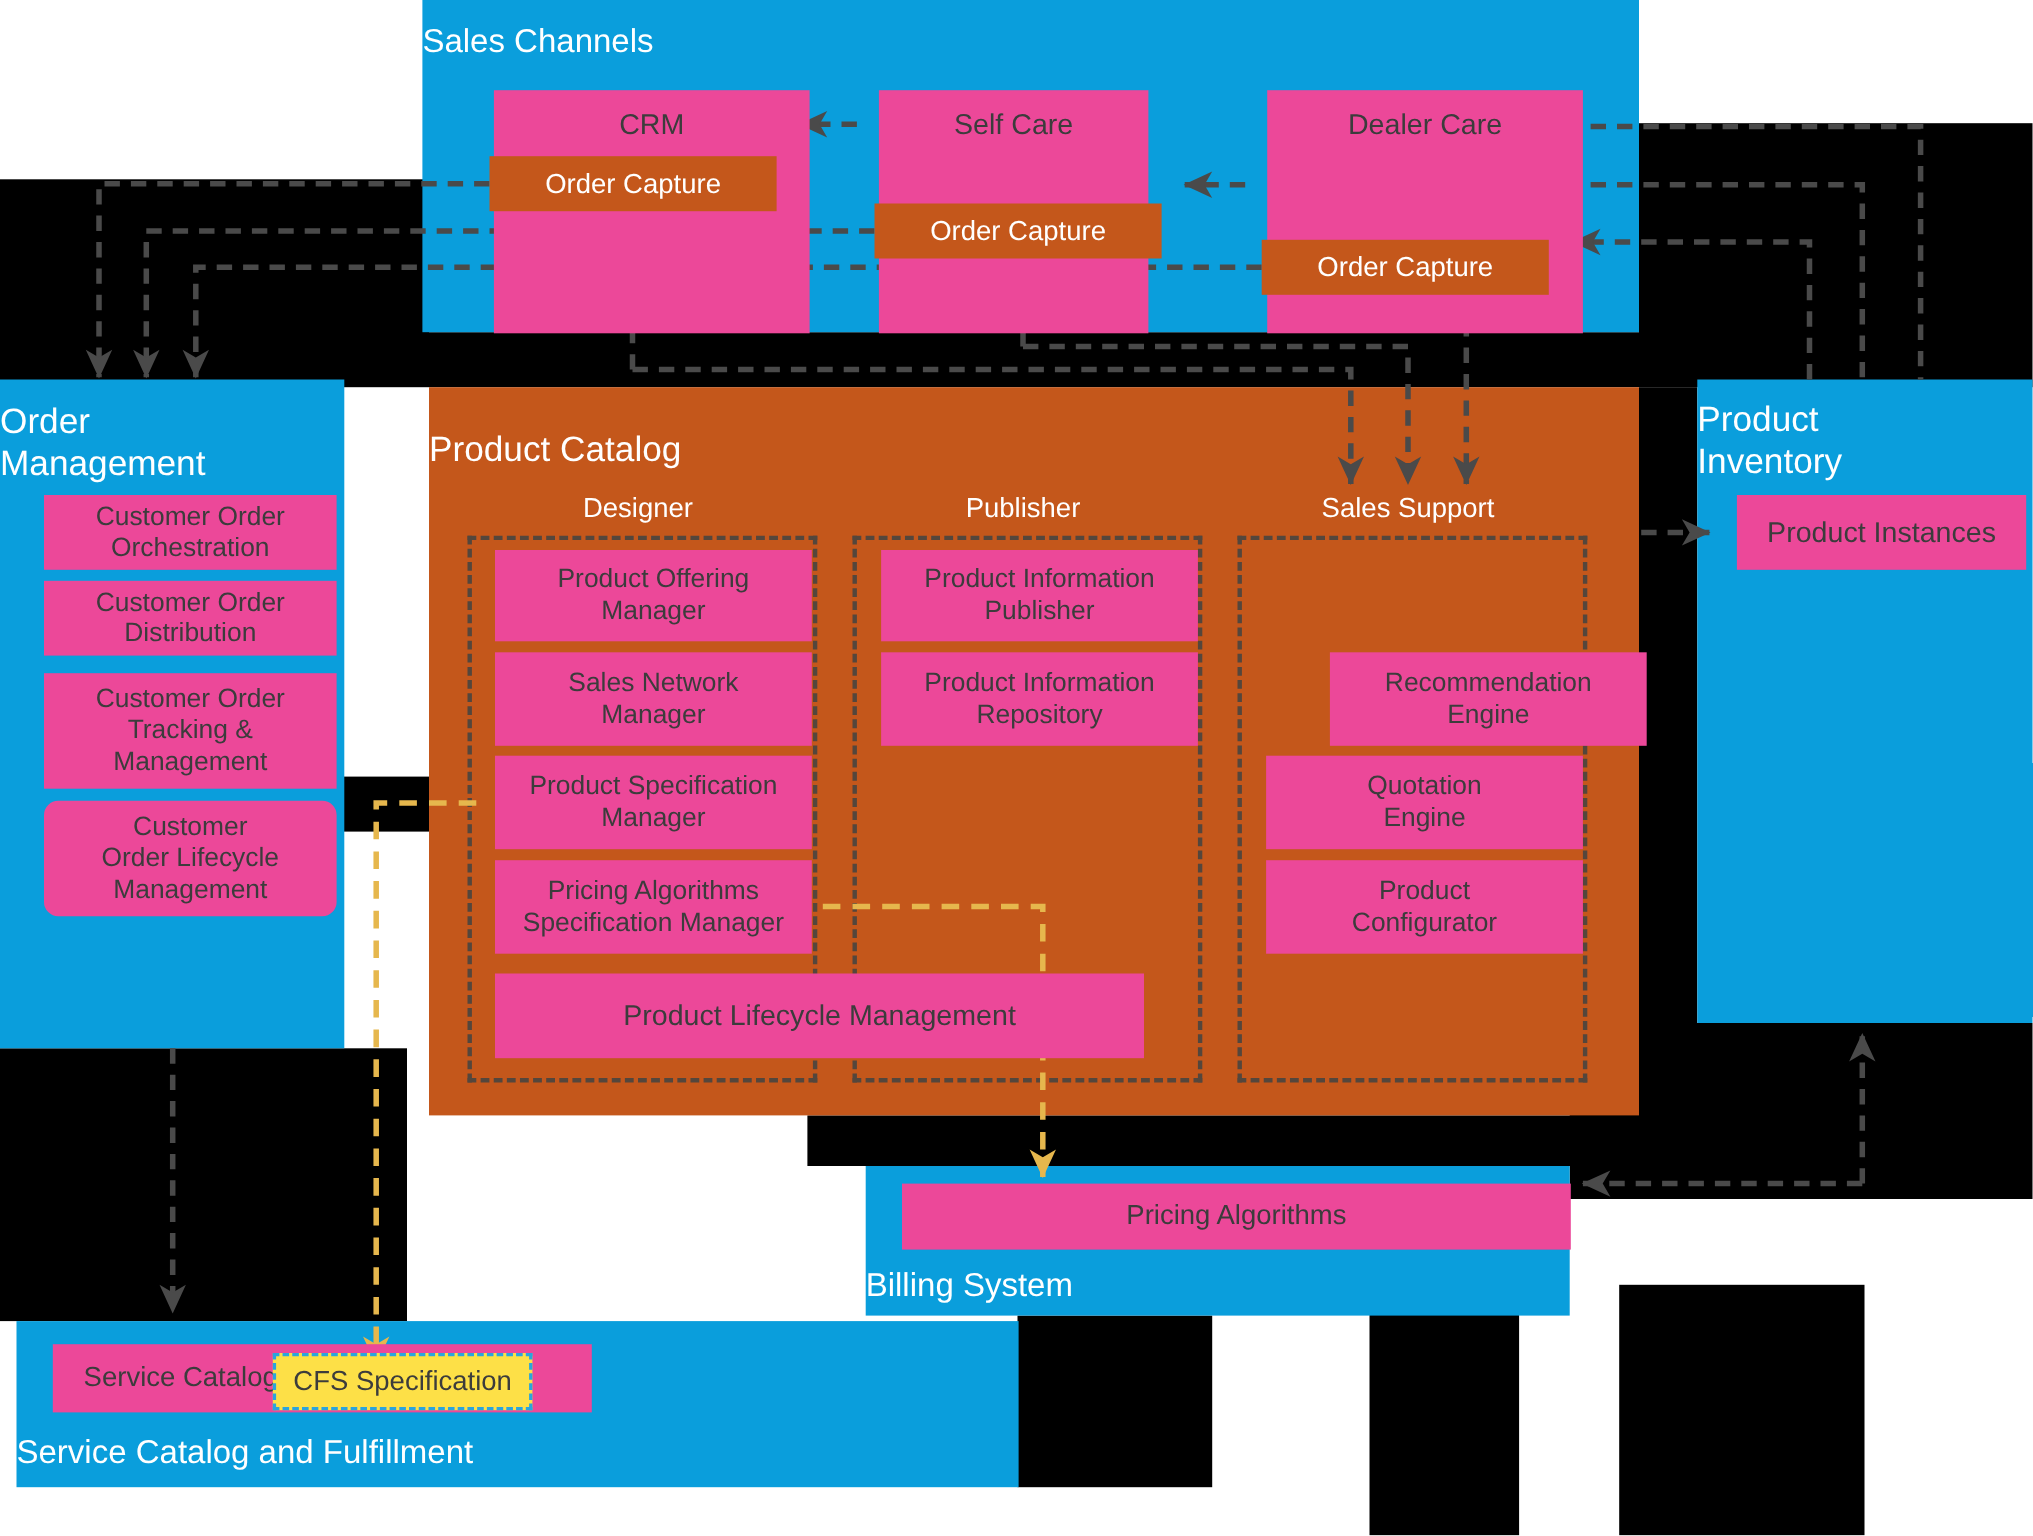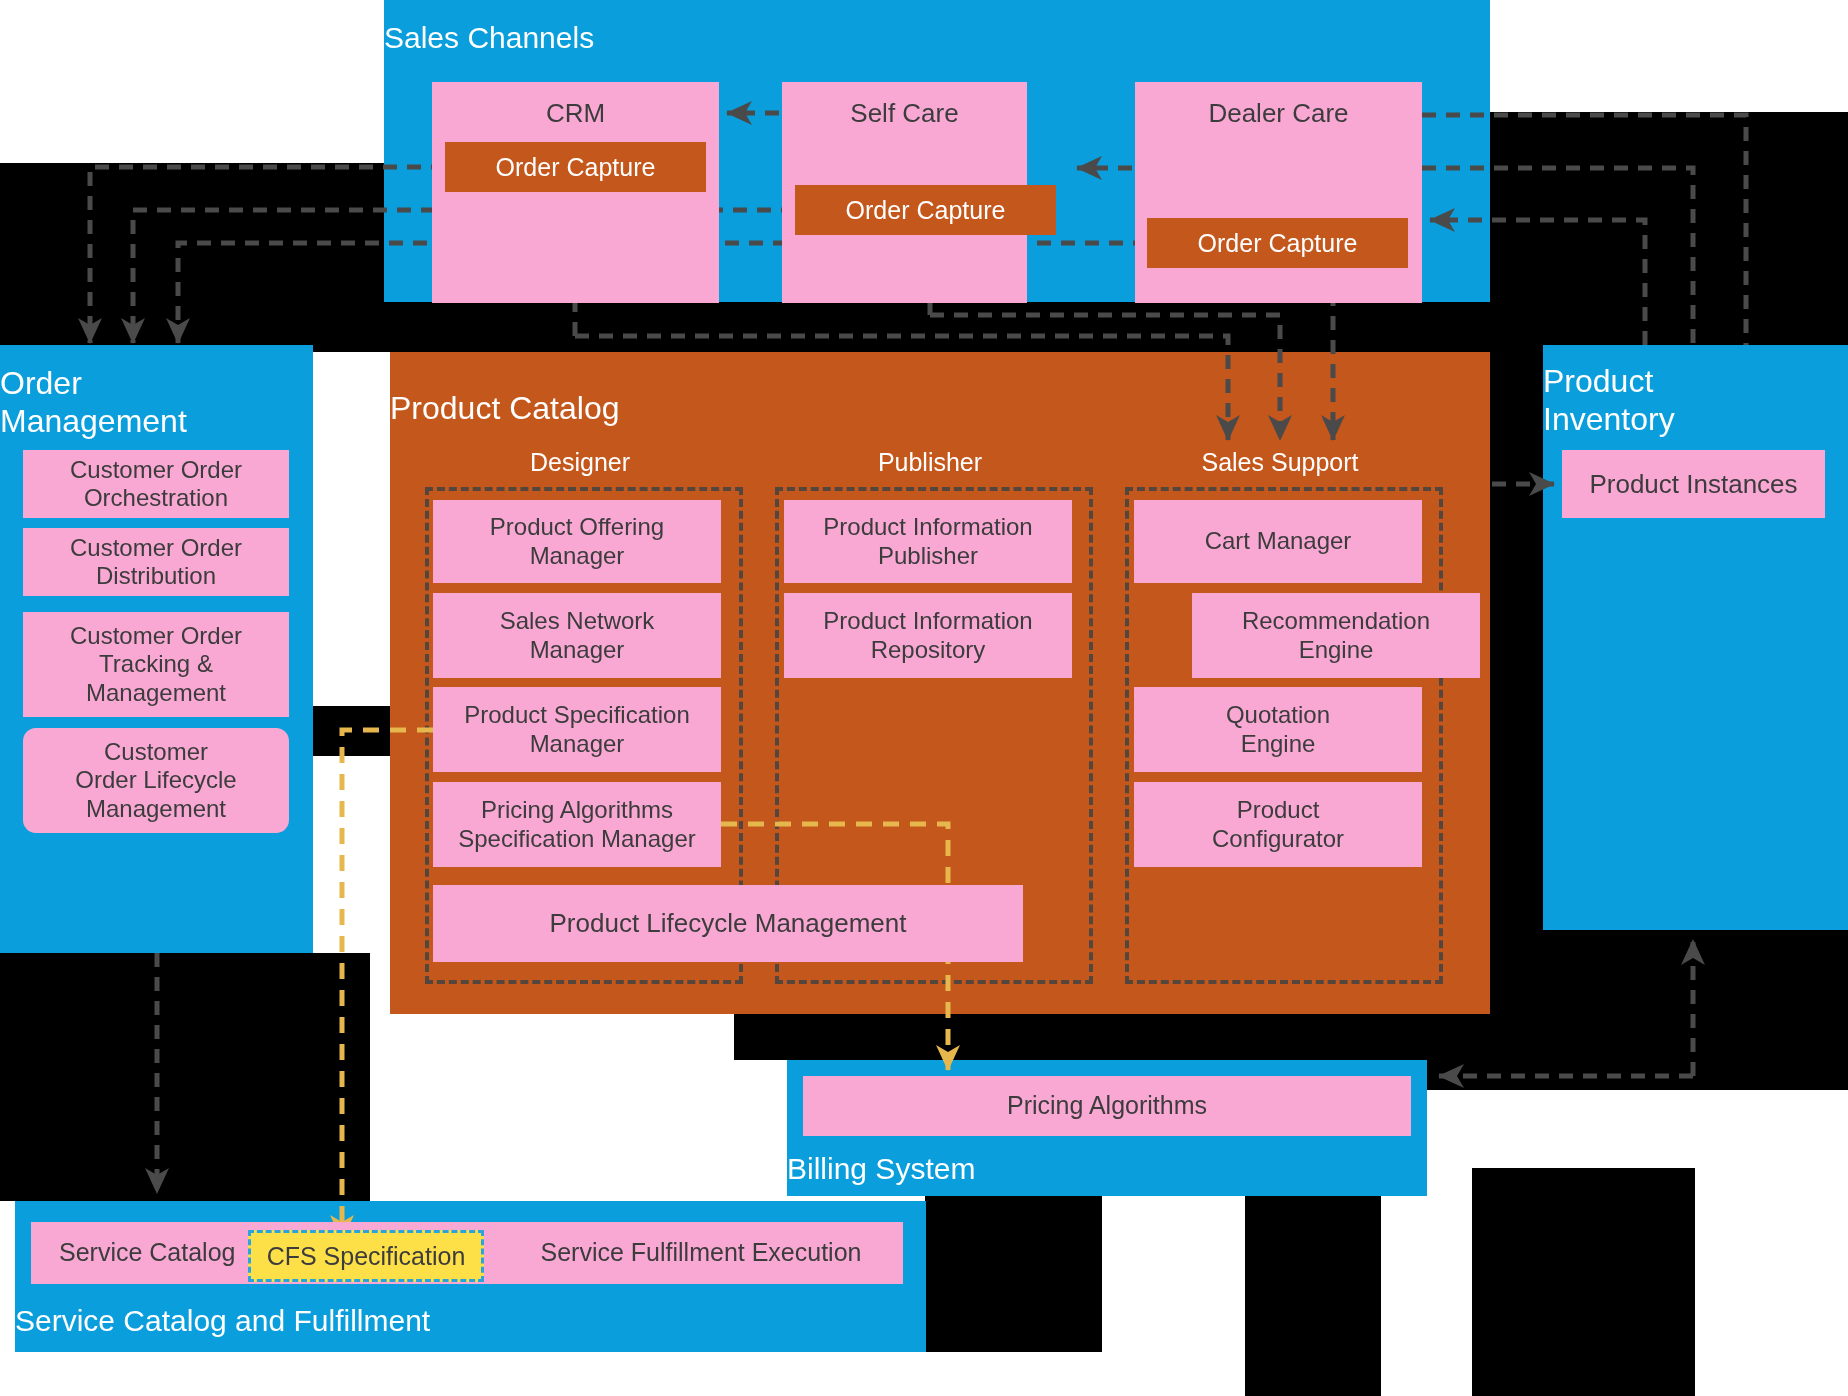--- a/index.html
+++ b/index.html
@@ -9,24 +9,25 @@
     font-family:"Liberation Sans","DejaVu Sans",sans-serif;
   }
   .blackrect{position:absolute;background:#000000;z-index:1;}
   .panel{position:absolute;background:#0A9EDC;z-index:2;box-sizing:border-box;}
   .orange-panel{position:absolute;background:#C4571B;z-index:2;box-sizing:border-box;}
   .panel-title{
     color:#ffffff;white-space:pre-line;line-height:1.18;
     width:100%;
   }
   .wbox{
-    position:absolute;background:#f9a8d4;z-index:4;
+    position:absolute;background:#ec4899;z-index:4;
     display:flex;align-items:center;justify-content:center;
     color:#3C3C3C;text-align:center;white-space:pre-line;line-height:1.18;
     font-size:24px;
+    margin-left:17px;
   }
   .obox{
     position:absolute;background:#C4571B;z-index:5;
     display:flex;align-items:center;justify-content:center;
     color:#ffffff;font-size:25px;text-align:center;
   }
   .dashed-col{position:absolute;border:4px dashed #54463C;z-index:3;}
   .col-head{
     position:absolute;z-index:3;color:#ffffff;font-size:25px;text-align:center;
   }
@@ -104,21 +105,20 @@
   <div class="wbox" style="left:433px;top:687px;width:288px;height:85px;"><span>Product Specification
 Manager</span></div>
   <div class="wbox" style="left:433px;top:782px;width:288px;height:85px;"><span>Pricing Algorithms
 Specification Manager</span></div>
 
   <div class="wbox" style="left:784px;top:500px;width:288px;height:83px;"><span>Product Information
 Publisher</span></div>
   <div class="wbox" style="left:784px;top:593px;width:288px;height:85px;"><span>Product Information
 Repository</span></div>
 
-  <div class="wbox" style="left:1134px;top:500px;width:288px;height:83px;"><span>Cart Manager</span></div>
   <div class="wbox" style="left:1192px;top:593px;width:288px;height:85px;"><span>Recommendation
 Engine</span></div>
   <div class="wbox" style="left:1134px;top:687px;width:288px;height:85px;"><span>Quotation
 Engine</span></div>
   <div class="wbox" style="left:1134px;top:782px;width:288px;height:85px;"><span>Product
 Configurator</span></div>
 
   <div class="wbox" style="left:433px;top:885px;width:590px;height:77px;font-size:26px;align-items:center;"><span>Product Lifecycle Management</span></div>
 
   <div class="panel" style="left:1543px;top:345px;width:305px;height:585px;padding-top:18px;">
@@ -132,21 +132,20 @@
   </div>
   <div class="wbox" style="left:803px;top:1076px;width:608px;height:60px;font-size:25px;"><span>Pricing Algorithms</span></div>
 
   <div class="panel" style="left:15px;top:1201px;width:911px;height:151px;">
     <div class="panel-title mid-title" style="position:absolute;bottom:14px;left:0;">Service Catalog and Fulfillment</div>
   </div>
   <div class="wbox" style="left:31px;top:1222px;width:462px;height:62px;justify-content:flex-start;padding-left:28px;font-size:25px;"><span>Service Catalog</span></div>
   <div class="cfs" style="left:248px;top:1230px;width:230px;height:46px;">
       <span>CFS Specification</span>
     </div>
-  <div class="wbox" style="left:499px;top:1222px;width:404px;height:62px;font-size:25px;"><span>Service Fulfillment Execution</span></div>
 
   <svg id="connectors" width="1848" height="1396" viewBox="0 0 1848 1396">
     <defs>
       <marker id="ag" markerUnits="userSpaceOnUse" markerWidth="30" markerHeight="26" refX="27" refY="13" orient="auto">
         <path d="M28,13 L2,1 L9,13 L2,25 Z" fill="#4A4A4A"></path>
       </marker>
       <marker id="ay" markerUnits="userSpaceOnUse" markerWidth="30" markerHeight="26" refX="27" refY="13" orient="auto">
         <path d="M28,13 L2,1 L9,13 L2,25 Z" fill="#E6B74D"></path>
       </marker>
     </defs>

